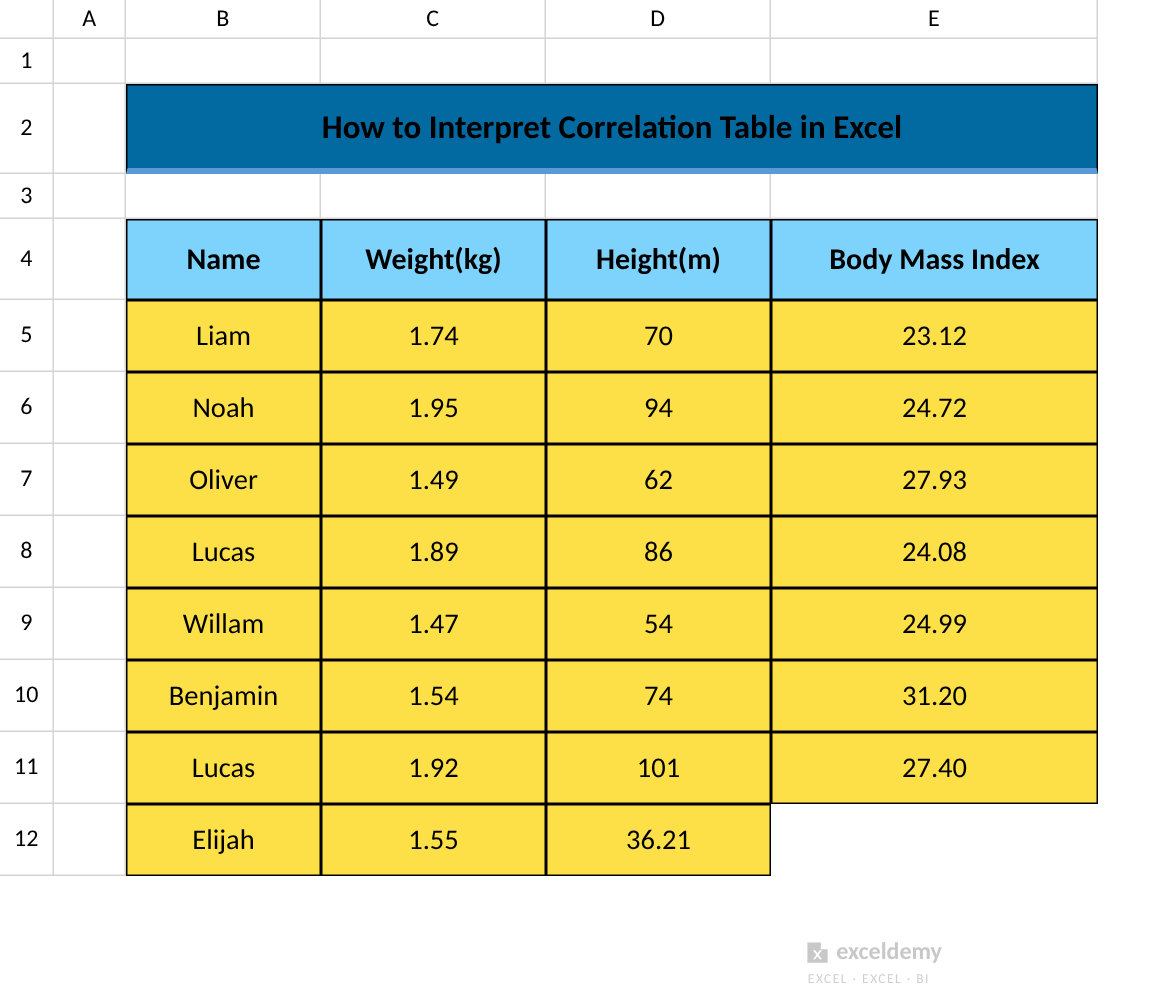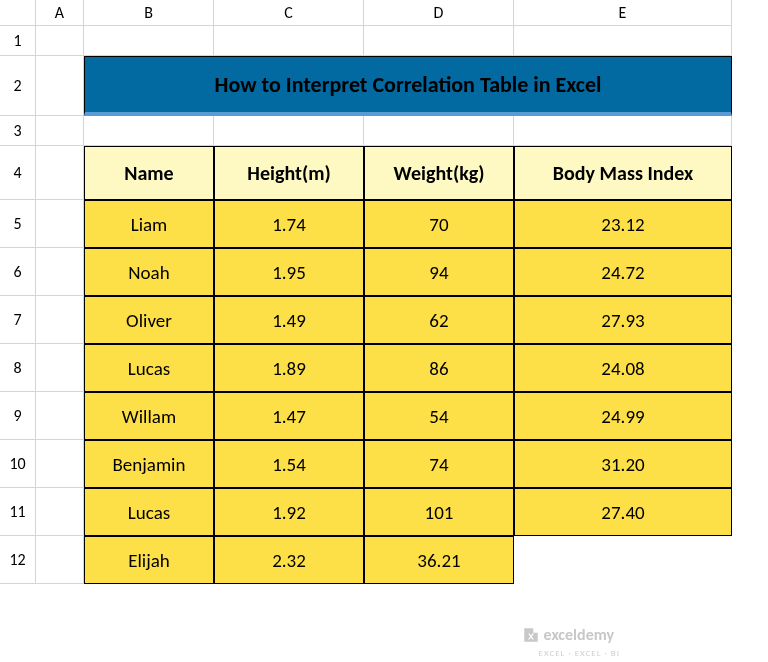--- a/index.html
+++ b/index.html
@@ -59,21 +59,21 @@
       border-bottom: 4px solid #5b9bd5;
       display: flex;
       align-items: center;
       justify-content: center;
       font-size: 22px;
       font-weight: bold;
       color: #000;
     }
     
     .tbl-header {
-      background: #fef9c3;
+      background: #7dd3fc;
       border: 1px solid #000;
       display: flex;
       align-items: center;
       justify-content: center;
       font-size: 20px;
       font-weight: bold;
       color: #000;
     }
     
     .tbl-cell {
@@ -82,21 +82,21 @@
       display: flex;
       align-items: center;
       justify-content: center;
       font-size: 19px;
       color: #000;
     }
     
     .watermark {
       position: absolute;
       bottom: 18px;
-      right: 154px;
+      right: 140px;
       font-size: 16px;
       color: #c8c8c8;
       font-weight: 600;
       display: flex;
       align-items: center;
       gap: 4px;
     }
     .watermark-sub {
       position: absolute;
       bottom: 4px;
@@ -137,22 +137,22 @@
   <div class="row-header">3</div>
   <div class="cell"></div>
   <div class="cell"></div>
   <div class="cell"></div>
   <div class="cell"></div>
   <div class="cell"></div>
 
   <div class="row-header">4</div>
   <div class="cell"></div>
   <div class="tbl-header">Name</div>
+  <div class="tbl-header">Weight(kg)</div>
   <div class="tbl-header">Height(m)</div>
-  <div class="tbl-header">Weight(kg)</div>
   <div class="tbl-header">Body Mass Index</div>
 
   <div class="row-header">5</div>
   <div class="cell"></div>
   <div class="tbl-cell">Liam</div>
   <div class="tbl-cell">1.74</div>
   <div class="tbl-cell">70</div>
   <div class="tbl-cell">23.12</div>
 
   <div class="row-header">6</div>
@@ -193,21 +193,21 @@
   <div class="row-header">11</div>
   <div class="cell"></div>
   <div class="tbl-cell">Lucas</div>
   <div class="tbl-cell">1.92</div>
   <div class="tbl-cell">101</div>
   <div class="tbl-cell">27.40</div>
 
   <div class="row-header">12</div>
   <div class="cell"></div>
   <div class="tbl-cell">Elijah</div>
-  <div class="tbl-cell">2.32</div>
+  <div class="tbl-cell">1.55</div>
   <div class="tbl-cell">36.21</div>
 </div>
 
 <div class="watermark">
   <span class="wm-icon">
     <svg viewBox="0 0 24 24" fill="#c8c8c8">
         <path d="M3 3h12l6 6v12H3V3zm12 0v6h6l-6-6zM8 10l3 4-3 4h2l2-2.7L14 18h2l-3-4 3-4h-2l-2 2.7L10 10H8z"></path>
       </svg>
   </span>
   <span>exceldemy</span>

